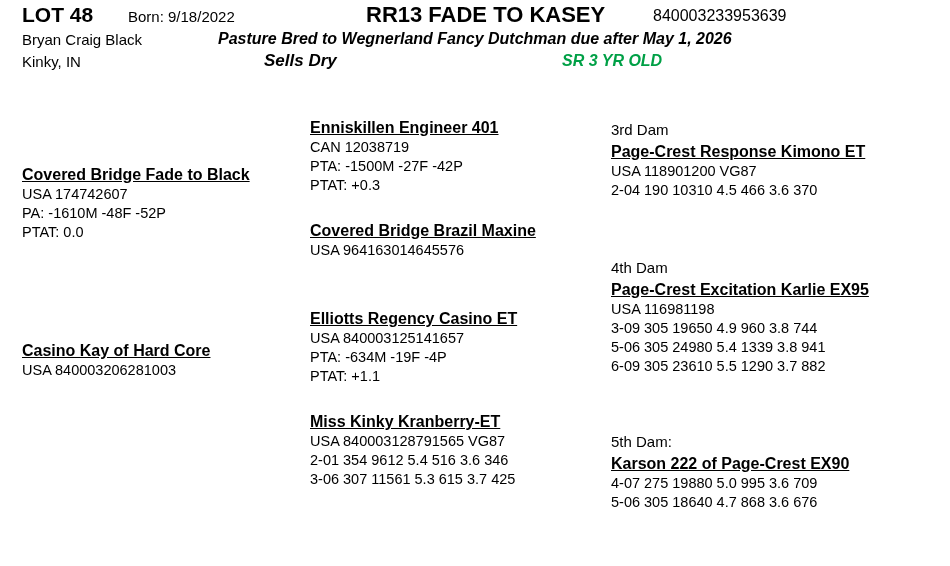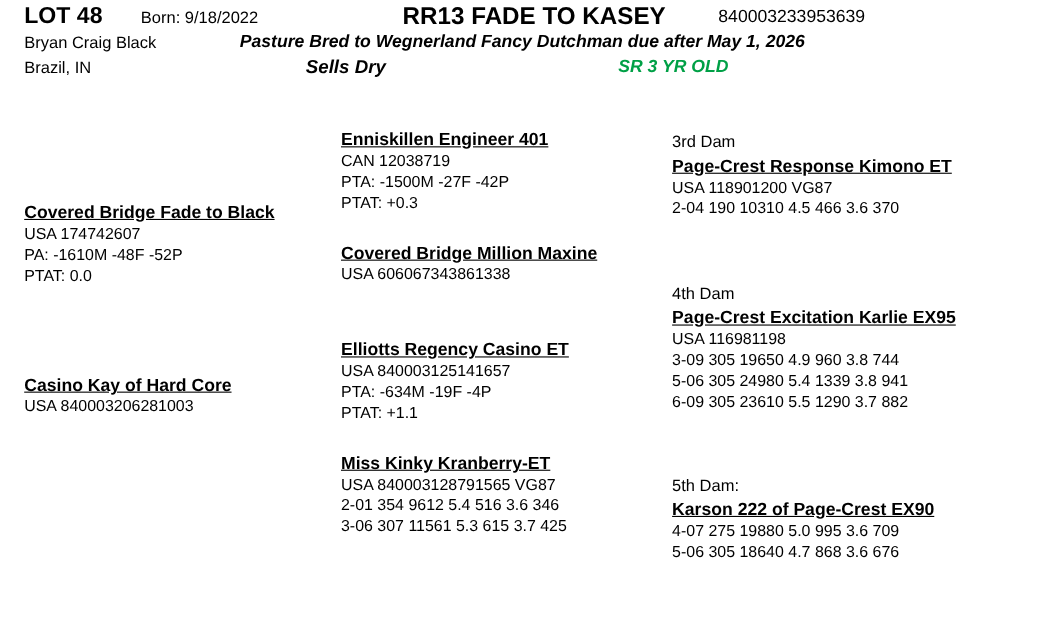--- a/index.html
+++ b/index.html
@@ -76,21 +76,20 @@
     top: 53px;
     font-size: 15px;
   }
   .sells {
     position: absolute;
     left: 264px;
     top: 51px;
     font-size: 17px;
     font-weight: bold;
     font-style: italic;
-    margin-left: 14px;
   }
   .sr-tag {
     position: absolute;
     left: 562px;
     top: 52px;
     font-size: 16px;
     font-weight: bold;
     font-style: italic;
     color: #00a046;
   }
@@ -112,21 +111,21 @@
     display: block;
     white-space: nowrap;
   }
   .block .plain-head {
     display: block;
     font-size: 15px;
     line-height: 22px;
   }
 
   
-  .b-sire        { left: 22px;  top: 164px;  width: 300px; margin-top: 19px; }
+  .b-sire        { left: 22px;  top: 164px;  width: 300px; }
   .b-dam         { left: 22px;  top: 340px;  width: 300px; }
   
   .b-ss          { left: 310px; top: 117px;  width: 290px; }
   .b-sd          { left: 310px; top: 220px;  width: 300px; }
   .b-ds          { left: 310px; top: 308px;  width: 290px; }
   .b-dd          { left: 310px; top: 411px;  width: 290px; }
   
   .b-3rd         { left: 611px; top: 119px;  width: 330px; }
   .b-4th         { left: 611px; top: 257px;  width: 330px; }
   .b-5th         { left: 611px; top: 431px;  width: 330px; }
@@ -136,21 +135,21 @@
 
 <div class="page">
 
   <div class="header">
     <div class="lot-number">LOT 48</div>
     <div class="born">Born: 9/18/2022</div>
     <div class="animal-name">RR13 FADE TO KASEY</div>
     <div class="reg-id">840003233953639</div>
     <div class="owner">Bryan Craig Black</div>
     <div class="service">Pasture Bred to Wegnerland Fancy Dutchman due after May 1, 2026</div>
-    <div class="location">Brazil, IN</div>
+    <div class="location">Kinky, IN</div>
     <div class="sells">Sells Dry</div>
     <div class="sr-tag">SR 3 YR OLD</div>
   </div>
 
   <div class="block b-sire">
     <span class="nm">Covered Bridge Fade to Black</span>
     <span class="ln">USA 174742607</span>
     <span class="ln">PA: -1610M -48F -52P</span>
     <span class="ln">PTAT: 0.0</span>
   </div>
@@ -161,22 +160,22 @@
   </div>
 
   <div class="block b-ss">
     <span class="nm">Enniskillen Engineer 401</span>
     <span class="ln">CAN 12038719</span>
     <span class="ln">PTA: -1500M  -27F  -42P</span>
     <span class="ln">PTAT: +0.3</span>
   </div>
 
   <div class="block b-sd">
-    <span class="nm">Covered Bridge Million Maxine</span>
-    <span class="ln">USA 606067343861338</span>
+    <span class="nm">Covered Bridge Brazil Maxine</span>
+    <span class="ln">USA 964163014645576</span>
   </div>
 
   <div class="block b-ds">
     <span class="nm">Elliotts Regency Casino ET</span>
     <span class="ln">USA 840003125141657</span>
     <span class="ln">PTA: -634M -19F -4P</span>
     <span class="ln">PTAT: +1.1</span>
   </div>
 
   <div class="block b-dd">

